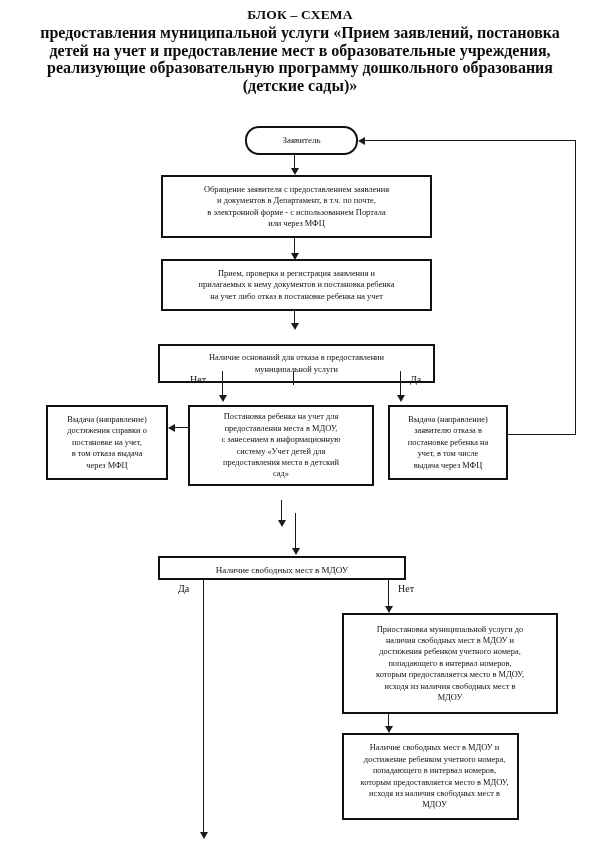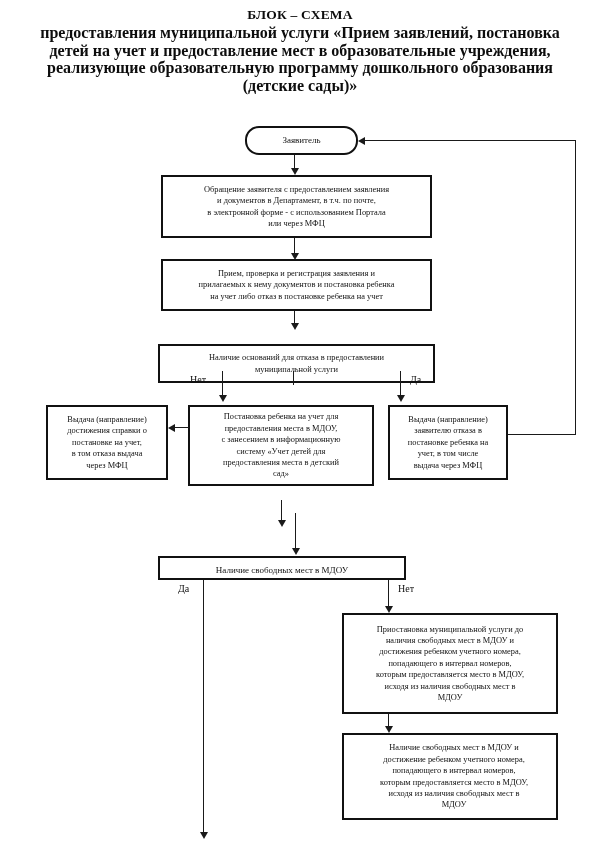--- a/index.html
+++ b/index.html
@@ -226,21 +226,21 @@
       <span>попадающего в интервал номеров,</span><br>
       <span>которым предоставляется место в МДОУ,</span><br>
       <span>исходя из наличия свободных мест в</span><br>
       <span>МДОУ</span>
     </span>
   </div>
 
   <div class="vline" style="left:388px; top:714px; height:14px;"></div>
   <div class="arrow-down" style="left:385px; top:726px;"></div>
 
-  <div class="node thick" style="left:342px; top:733px; width:216px; height:87px;padding-left:12px;">
+  <div class="node thick" style="left:342px; top:733px; width:177px; height:87px;padding-left:12px;">
     <span class="txt">
       <span>Наличие свободных мест в МДОУ и</span><br>
       <span>достижение ребенком учетного номера,</span><br>
       <span>попадающего в интервал номеров,</span><br>
       <span>которым предоставляется место в МДОУ,</span><br>
       <span>исходя из наличия свободных мест в</span><br>
       <span>МДОУ</span>
     </span>
   </div>
 

